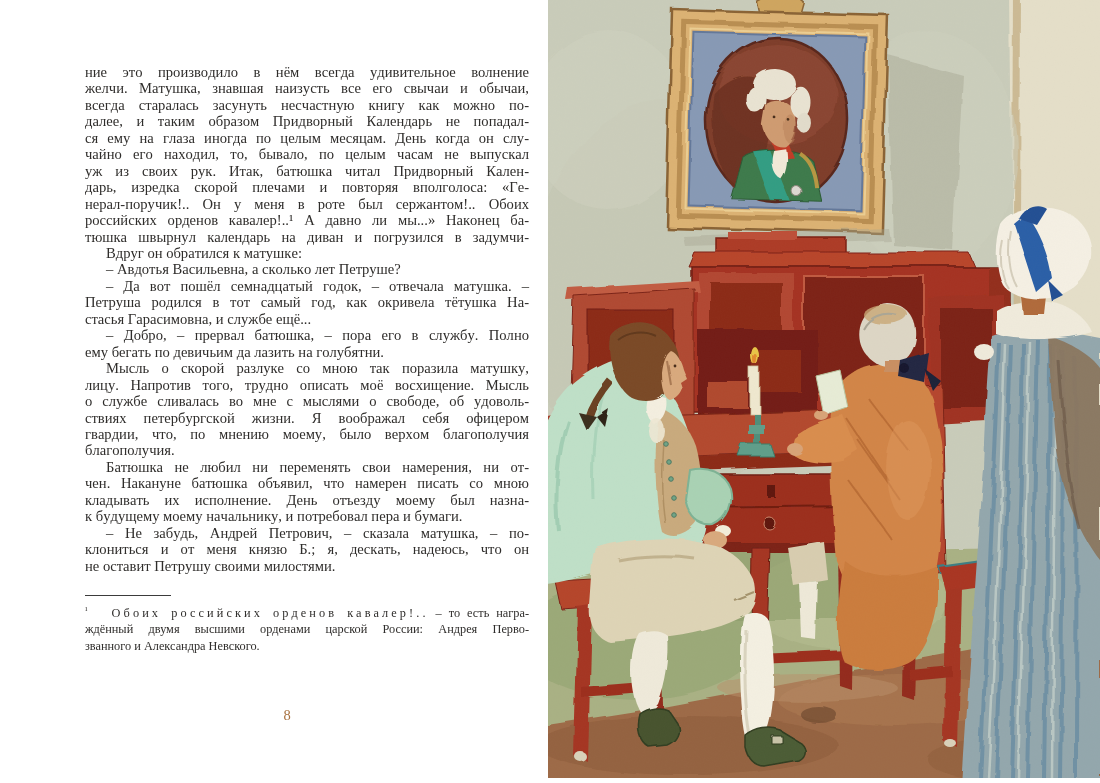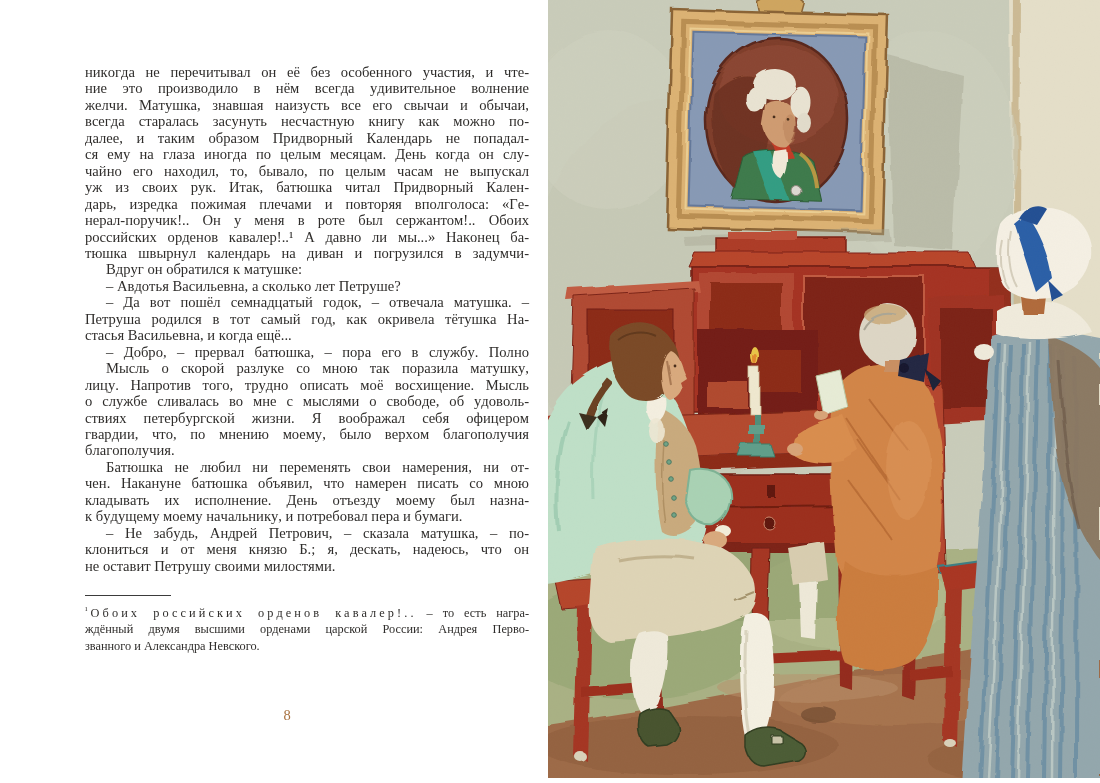--- a/index.html
+++ b/index.html
@@ -10,51 +10,51 @@
   .page-left{position:absolute;left:85px;top:64px;width:444px;color:var(--text);
              font-size:14.6px;line-height:16.45px;}
   .line{text-align:justify;text-align-last:left;font-kerning:none;}
   .line.just{text-align-last:justify;}
   .line.indent{text-indent:21px;}
   .fn-divider{width:86px;border-top:1.2px solid #3b3b3b;margin-top:21px;}
   .footnote{margin-top:6px;font-size:12.3px;line-height:16.3px;color:var(--text);}
   .fline{text-align:justify;text-align-last:left;}
   .fline.just{text-align-last:justify;}
   .fline sup{font-size:8.5px;vertical-align:4px;margin-right:3px;}
-  .spaced{letter-spacing:3.1px;}
+  .spaced{letter-spacing:3.1px;margin-left:21px;}
   .page-number{position:absolute;left:85px;top:707px;width:404px;text-align:center;
                color:var(--accent);font-size:14.5px;}
   .page-right{position:absolute;left:548px;top:0;width:552px;height:778px;}
   .page-right svg{display:block;}
 </style>
 </head>
 <body>
 
 <div class="spread">
 
   <div class="page-left">
     <div id="text-block">
-        <div class="line just">никогда не перечитывал он её без особенного участия, и чте-</div>
         <div class="line just">ние это производило в нём всегда удивительное волнение</div>
         <div class="line just">желчи. Матушка, знавшая наизусть все его свычаи и обычаи,</div>
         <div class="line just">всегда старалась засунуть несчастную книгу как можно по-</div>
         <div class="line just">далее, и таким образом Придворный Календарь не попадал-</div>
         <div class="line just">ся ему на глаза иногда по целым месяцам. День когда он слу-</div>
         <div class="line just">чайно его находил, то, бывало, по целым часам не выпускал</div>
         <div class="line just">уж из своих рук. Итак, батюшка читал Придворный Кален-</div>
-        <div class="line just">дарь, изредка пожимая плечами и повторяя вполголоса: «Ге-</div>
+        <div class="line just">дарь, изредка скорой плечами и повторяя вполголоса: «Ге-</div>
         <div class="line just">нерал-поручик!.. Он у меня в роте был сержантом!.. Обоих</div>
         <div class="line just">российских орденов кавалер!..¹ А давно ли мы...» Наконец ба-</div>
         <div class="line just">тюшка швырнул календарь на диван и погрузился в задумчи-</div>
         <div class="line indent">Вдруг он обратился к матушке:</div>
         <div class="line indent">– Авдотья Васильевна, а сколько лет Петруше?</div>
         <div class="line indent just">– Да вот пошёл семнадцатый годок, – отвечала матушка. –</div>
         <div class="line just">Петруша родился в тот самый год, как окривела тётушка На-</div>
-        <div class="line">стасья Васильевна, и когда ещё...</div>
+        <div class="line">стасья Гарасимовна, и службе ещё...</div>
         <div class="line indent just">– Добро, – прервал батюшка, – пора его в службу. Полно</div>
+        <div class="line">ему бегать по девичьим да лазить на голубятни.</div>
         <div class="line indent just">Мысль о скорой разлуке со мною так поразила матушку,</div>
         <div class="line just">лицу. Напротив того, трудно описать моё восхищение. Мысль</div>
         <div class="line just">о службе сливалась во мне с мыслями о свободе, об удоволь-</div>
         <div class="line just">ствиях петербургской жизни. Я воображал себя офицером</div>
         <div class="line just">гвардии, что, по мнению моему, было верхом благополучия</div>
         <div class="line">благополучия.</div>
         <div class="line indent just">Батюшка не любил ни переменять свои намерения, ни от-</div>
         <div class="line just">чен. Накануне батюшка объявил, что намерен писать со мною</div>
         <div class="line just">кладывать их исполнение. День отъезду моему был назна-</div>
         <div class="line">к будущему моему начальнику, и потребовал пера и бумаги.</div>

